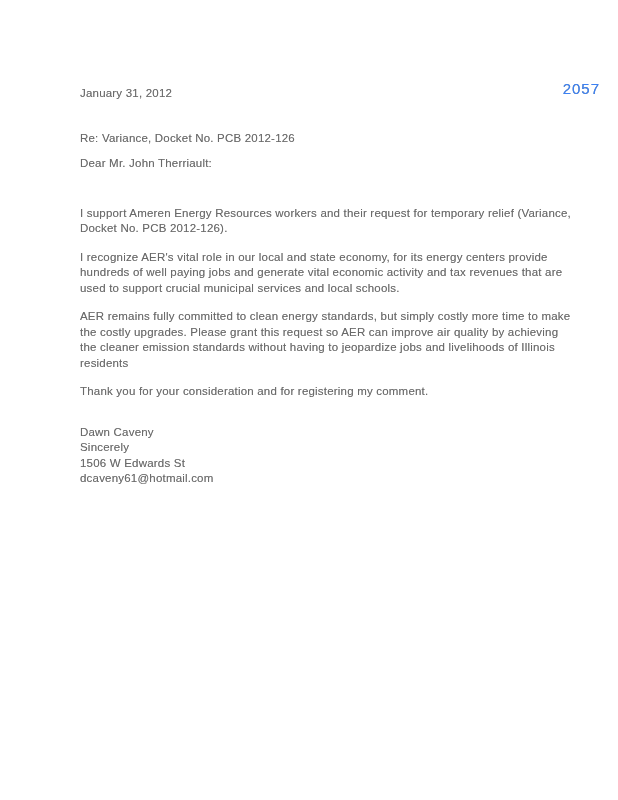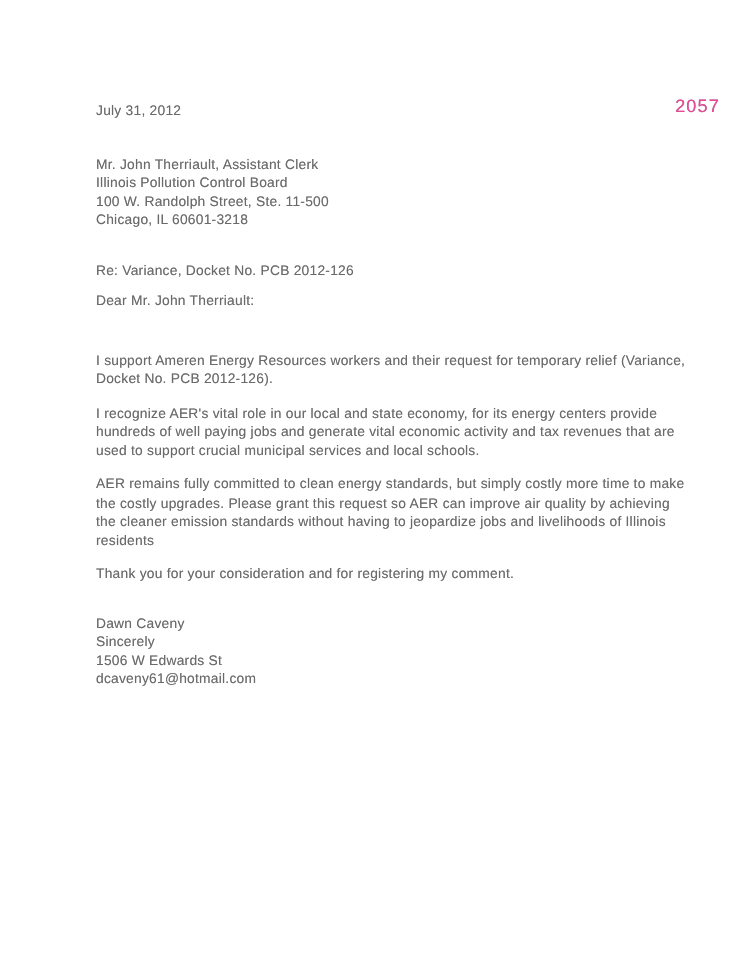--- a/index.html
+++ b/index.html
@@ -21,21 +21,21 @@
     font-size: 11.5px;
     line-height: 15.5px;
     letter-spacing: 0.2px;
     text-shadow: 0 0 0.5px rgba(120,120,120,0.55);
   }
   .stamp-number {
     position: absolute;
     top: 80px;
     right: 18px;
     font-size: 15px;
-    color: #ec4899;
+    color: #3b82f6;
     letter-spacing: 1px;
     text-shadow: 0 0 0.5px rgba(60,60,60,0.6);
   }
   .letter {
     position: absolute;
     left: 80px;
     top: 86px;
     width: 492px;
   }
   .date-line { margin-bottom: 29px; }
@@ -47,28 +47,22 @@
 </style>
 </head>
 <body>
 
 <div class="page">
 
   <div class="stamp-number">2057</div>
 
   <div class="letter">
 
-    <div class="scan-text date-line">July 31, 2012</div>
+    <div class="scan-text date-line">January 31, 2012</div>
 
-    <div class="recipient-block">
-      <div class="scan-text">Mr. John Therriault, Assistant Clerk</div>
-      <div class="scan-text">Illinois Pollution Control Board</div>
-      <div class="scan-text">100 W. Randolph Street, Ste. 11-500</div>
-      <div class="scan-text">Chicago, IL 60601-3218</div>
-    </div>
 
     <div class="scan-text subject-line">Re: Variance, Docket No. PCB 2012-126</div>
 
     <div class="scan-text salutation-line">Dear Mr. John Therriault:</div>
 
     <div class="scan-text para">I support Ameren Energy Resources workers and their request for temporary relief (Variance, Docket No. PCB 2012-126).</div>
 
     <div class="scan-text para">I recognize AER's vital role in our local and state economy, for its energy centers provide hundreds of well paying jobs and generate vital economic activity and tax revenues that are used to support crucial municipal services and local schools.</div>
 
     <div class="scan-text para">AER remains fully committed to clean energy standards, but simply costly more time to make the costly upgrades. Please grant this request so AER can improve air quality by achieving the cleaner emission standards without having to jeopardize jobs and livelihoods of Illinois residents</div>

